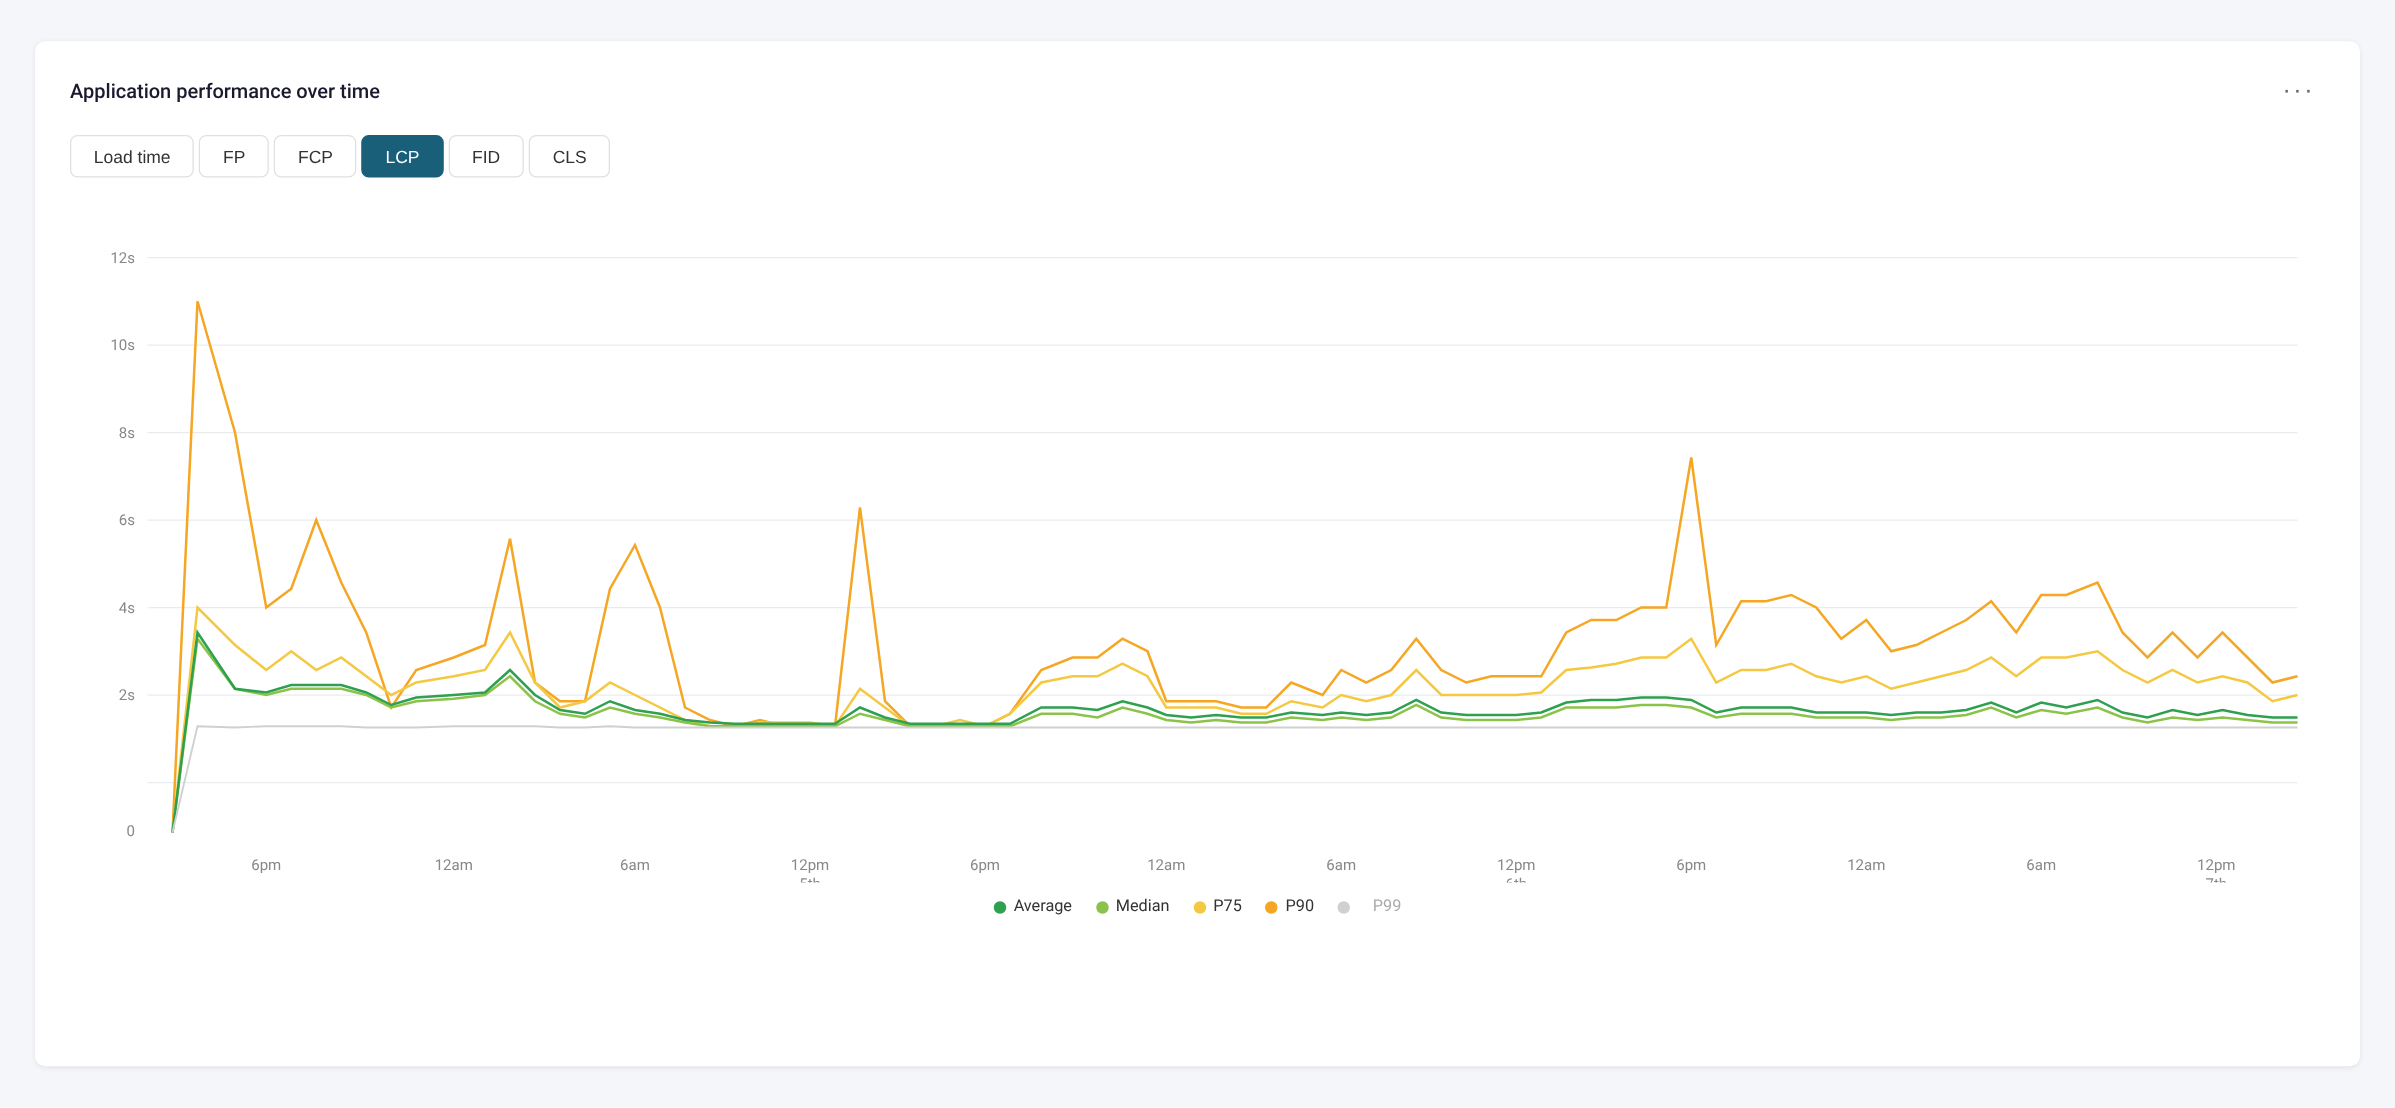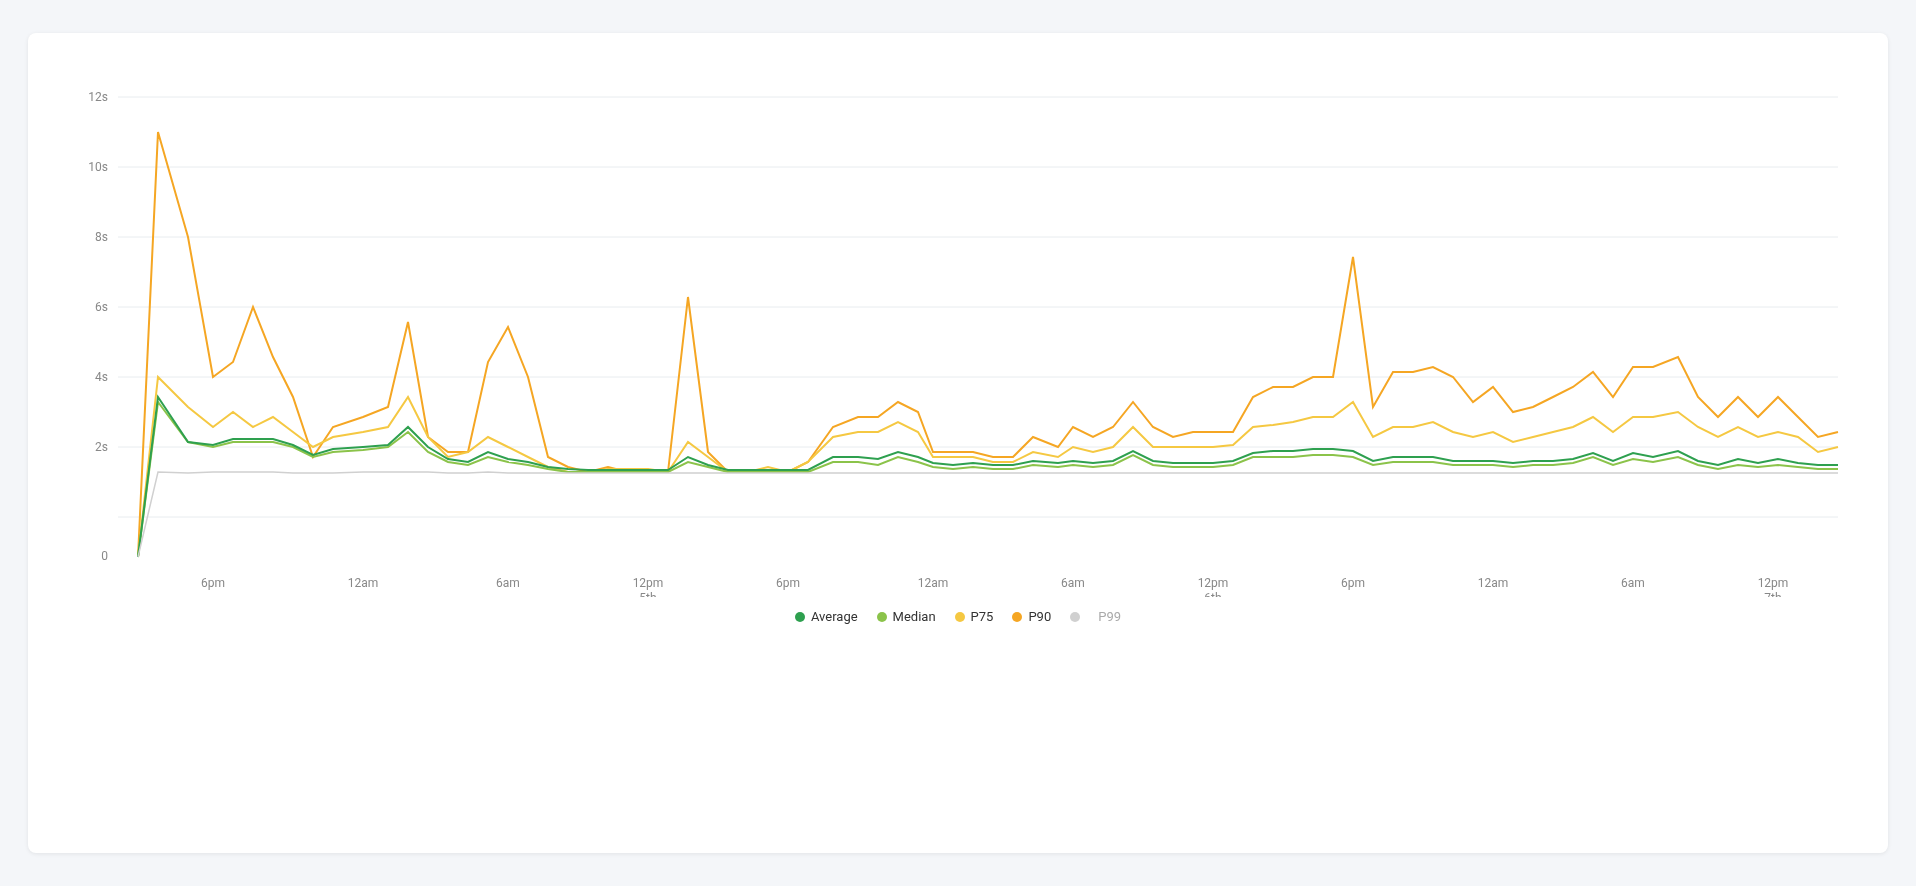--- a/index.html
+++ b/index.html
@@ -86,21 +86,33 @@
     .legend-dot {
       width: 10px;
       height: 10px;
       border-radius: 50%;
     }
   </style>
 </head>
 <body>
 
 <div class="card">
-
+  <div class="card-header">
+    <span class="card-title">Application performance over time</span>
+    <button class="more-btn">···</button>
+  </div>
+
+  <div class="tabs">
+    <button class="tab">Load time</button>
+    <button class="tab">FP</button>
+    <button class="tab">FCP</button>
+    <button class="tab active">LCP</button>
+    <button class="tab">FID</button>
+    <button class="tab">CLS</button>
+  </div>
 
   <div class="chart-area">
     <svg class="chart-svg" viewBox="0 0 1800 540" xmlns="http://www.w3.org/2000/svg">
 
       <line x1="60" y1="460" x2="1780" y2="460" stroke="#e8ecef" stroke-width="1"></line>
       <line x1="60" y1="390" x2="1780" y2="390" stroke="#e8ecef" stroke-width="1"></line>
       <line x1="60" y1="320" x2="1780" y2="320" stroke="#e8ecef" stroke-width="1"></line>
       <line x1="60" y1="250" x2="1780" y2="250" stroke="#e8ecef" stroke-width="1"></line>
       <line x1="60" y1="180" x2="1780" y2="180" stroke="#e8ecef" stroke-width="1"></line>
       <line x1="60" y1="110" x2="1780" y2="110" stroke="#e8ecef" stroke-width="1"></line>

